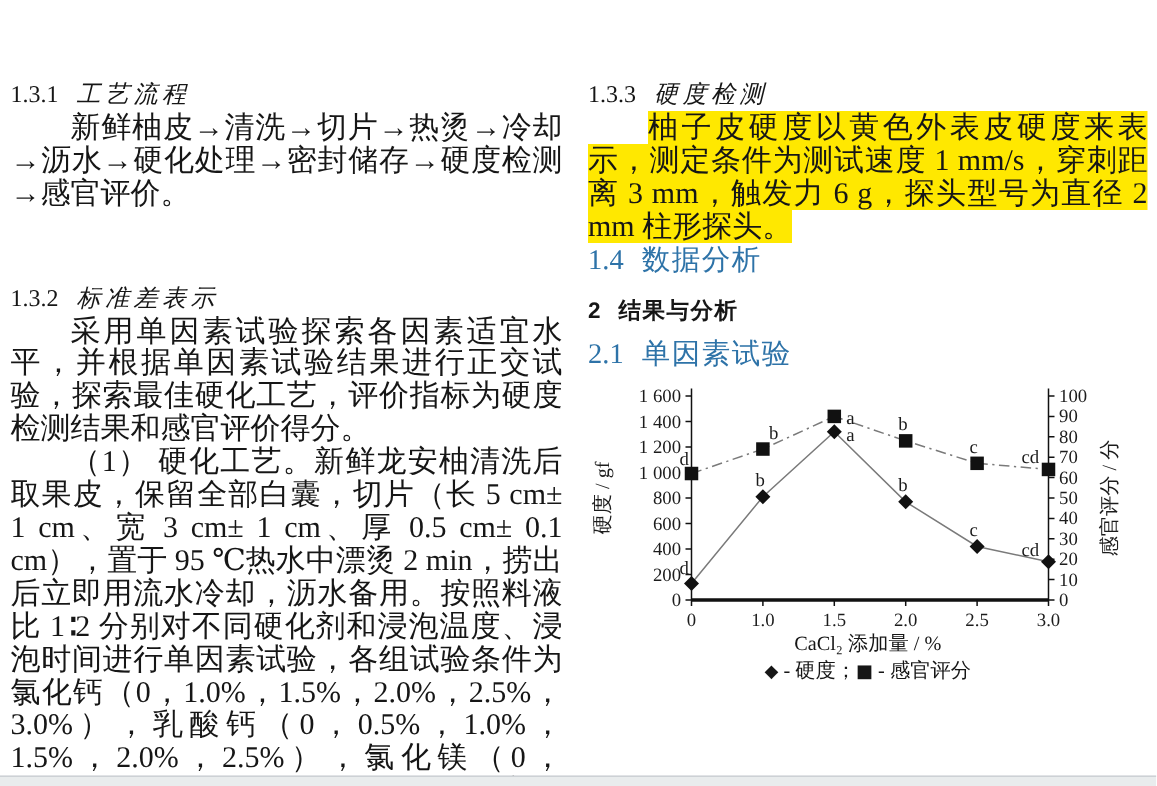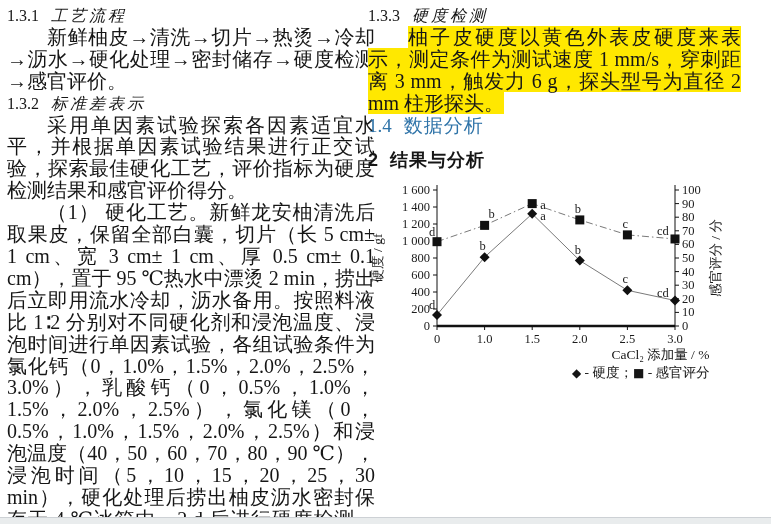--- a/index.html
+++ b/index.html
@@ -2,35 +2,35 @@
 <html><head>
 <meta charset="utf-8">
 <style>
   html,body{margin:0;padding:0;background:#fff;}
   .screen{
     position:relative;width:771px;height:524px;background:#ffffff;overflow:hidden;
     font-family:"Liberation Serif","DejaVu Serif",serif;color:#161616;
   }
   .col{position:absolute;top:5px;}
   .col-left{left:7px;width:368px;}
-  .col-right{left:368px;width:373px;}
+  .col-right{left:392px;width:373px;}
   .col p{margin:0;font-size:20px;line-height:21.9px;text-align:justify;text-indent:2em;}
-  .h-kai{font-size:16px;line-height:21.9px;}
+  .h-kai{font-size:16px;line-height:21.9px;margin-top:48px;}
   .h-kai .h-num{font-style:normal;}
   .h-kai .h-title{font-style:italic;letter-spacing:3px;margin-left:12px;}
   .h-blue{font-size:19px;line-height:21.9px;color:var(--heading-blue,#2e73a8);}
   .h-blue .h-title{margin-left:12px;letter-spacing:1px;}
   .h-hei{font-family:"Liberation Sans","DejaVu Sans",sans-serif;font-weight:bold;
-         font-size:18px;line-height:22px;margin:13px 0 7px 0;}
+         font-size:15px;line-height:22px;margin:13px 0 7px 0;}
   .h-hei .h-title{margin-left:12px;letter-spacing:1px;}
   .hl{background:var(--highlight-yellow,#ffe800);}
   .figure{margin-top:4px;}
   .figure svg{display:block;}
-  .fig-xlabel{font-size:13.5px;text-align:right;width:310px;margin:0 auto;line-height:17px;}
-  .fig-legend{font-size:13.5px;text-align:right;width:310px;margin:1px auto 0;line-height:18px;}
+  .fig-xlabel{font-size:13.5px;text-align:center;width:310px;margin:0 auto;line-height:17px;}
+  .fig-legend{font-size:13.5px;text-align:center;width:310px;margin:1px auto 0;line-height:18px;}
   .fig-legend .mk{font-family:"DejaVu Sans",sans-serif;font-size:12px;}
   .bottom-bar{position:absolute;left:0;bottom:0;width:771px;height:6px;
               background:#e9eced;border-top:1px solid #cdd1d5;z-index:9;}
 </style>
 </head>
 <body style="--heading-blue: #2e73a8; --highlight-yellow: #ffe800;">
 
 <div class="screen">
 
   <div class="col col-left">
@@ -49,20 +49,23 @@
   <div class="col col-right">
     <div class="h-kai">
       <span class="h-num">1.3.3</span><span class="h-title">硬度检测</span>
     </div>
     <p><span class="hl">柚子皮硬度以黄色外表皮硬度来表示，测定条件为测试速度 1 mm/s，穿刺距离 3 mm，触发力 6 g，探头型号为直径 2 mm 柱形探头。</span></p>
     <div class="h-blue">
       <span class="h-num">1.4</span><span class="h-title">数据分析</span>
     </div>
     <div class="h-hei">
       <span class="h-num">2</span><span class="h-title">结果与分析</span>
+    </div>
+    <div class="h-blue">
+      <span class="h-num">2.1</span><span class="h-title">单因素试验</span>
     </div>
 
     <div class="figure">
       <svg width="373" height="168" viewBox="0 0 373 168">
           <line x1="69" y1="7" x2="69" y2="148" stroke="#111111" stroke-width="1"></line>
           <line x1="307" y1="7" x2="307" y2="148" stroke="#111111" stroke-width="1"></line>
           <line x1="69" y1="148" x2="307" y2="148" stroke="#111111" stroke-width="2.4"></line>
           <line x1="65" y1="148" x2="69" y2="148" stroke="#111111" stroke-width="1"></line>
           <text x="62" y="152" text-anchor="end" font-size="12.5px" font-family="&quot;Liberation Serif&quot;,&quot;DejaVu Serif&quot;,serif" fill="#1c1c1c">0</text>
           <line x1="65" y1="131" x2="69" y2="131" stroke="#111111" stroke-width="1"></line>

